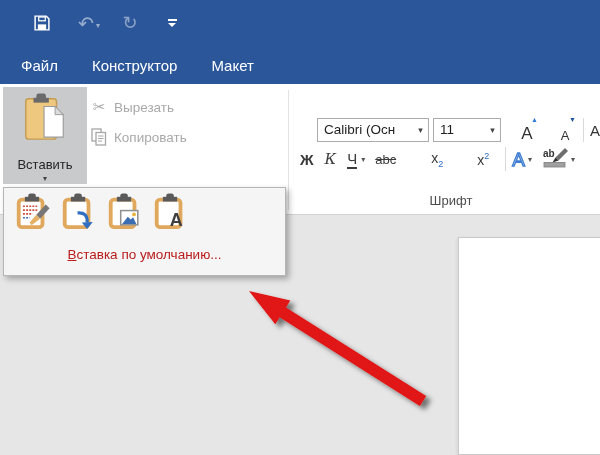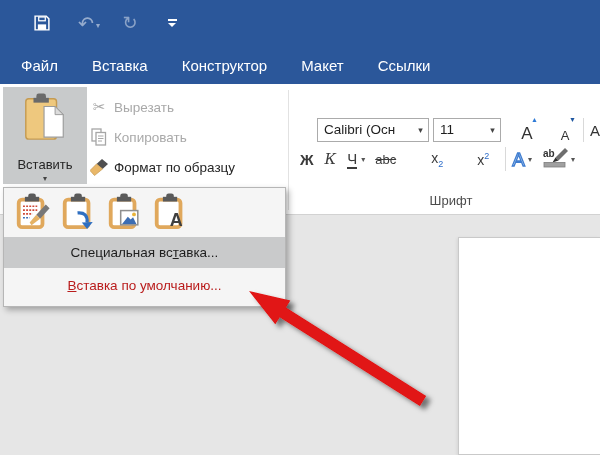--- a/index.html
+++ b/index.html
@@ -116,24 +116,22 @@
       <span>↻</span>
     </div>
     <div class="qat-btn qat-custom">
       <span class="bar"></span>
       <span class="tri"></span>
     </div>
   </div>
 
   <div class="tabs">
     <div class="tab">Файл</div>
-    <div class="tab">Вставка</div>
     <div class="tab">Конструктор</div>
     <div class="tab">Макет</div>
-    <div class="tab">Ссылки</div>
   </div>
 
   <div class="ribbon">
 
     <div class="paste-button">
       <svg class="big-icon" width="48" height="52" viewBox="0 0 50 54">
         <rect x="5" y="7" width="32" height="42" rx="3" fill="#eec87e" stroke="#c59b52" stroke-width="1.5"></rect>
         <rect x="13" y="6" width="16" height="5" fill="#6a6a6a"></rect>
         <rect x="16" y="1.5" width="10" height="7" rx="2.5" fill="#6a6a6a"></rect>
         <path d="M24 15 h11.5 l8.5 8.5 V47 H24 Z" fill="#fff" stroke="#9b9b9b" stroke-width="1.2"></path>
@@ -150,29 +148,20 @@
       </div>
       <div class="edit-row disabled">
         <span class="eicon">
           <svg width="16" height="18" viewBox="0 0 16 18">
             <rect x="1" y="1" width="9" height="12" fill="#fff" stroke="#a6a6a6" stroke-width="1.3"></rect>
             <rect x="5" y="4.5" width="9.5" height="12.5" fill="#fff" stroke="#a6a6a6" stroke-width="1.3"></rect>
             <path d="M7 8 h5.5 M7 10.5 h5.5 M7 13 h4" stroke="#a6a6a6" stroke-width="1"></path>
           </svg>
         </span>
         <span>Копировать</span>
-      </div>
-      <div class="edit-row enabled">
-        <span class="eicon">
-          <svg width="19" height="17" viewBox="0 0 19 17">
-            <polygon points="12,0 18,5 12.5,10 6.5,5" fill="#4f4f4f"></polygon>
-            <polygon points="6.5,5 12.5,10 4.5,16.5 0,11.5" fill="#e9b768" stroke="#c9a05a" stroke-width="0.8"></polygon>
-          </svg>
-        </span>
-        <span>Формат по образцу</span>
       </div>
     </div>
 
     <div class="group-vdiv"></div>
 
     <div class="font-group">
       <div class="font-row1">
         <div class="combo font-name">
           <span class="val">Calibri (Осн</span>
           <span class="arrow">▾</span>
@@ -260,23 +249,20 @@
       </div>
       <div class="paste-opt">
         <svg width="35" height="38" viewBox="0 0 36 40">
           <rect x="3.5" y="7" width="25" height="29" rx="3.5" fill="#fff" stroke="#e0a85c" stroke-width="4"></rect>
           <rect x="10" y="4" width="15" height="5" fill="#5a5a5a"></rect>
           <rect x="13.5" y="0.5" width="8" height="6" rx="2.5" fill="#5a5a5a"></rect>
           <text x="24" y="35" font-size="19" font-weight="bold" fill="#3f3f3f" text-anchor="middle" font-family="Liberation Sans, sans-serif">A</text>
         </svg>
       </div>
     </div>
-    <div class="menu-item highlight">
-      <span><span>Специальная вс</span><span class="accel">т</span><span>авка...</span></span>
-    </div>
     <div class="menu-item plain">
       <span><span class="accel">В</span><span>ставка по умолчанию...</span></span>
     </div>
   </div>
 
   <svg class="arrow-overlay" viewBox="0 0 600 455">
     <defs>
       <filter id="arrowShadow" x="-30%" y="-30%" width="160%" height="160%">
         <feDropShadow dx="5" dy="4" stdDeviation="2.5" flood-color="#000" flood-opacity="0.5"></feDropShadow>
       </filter>

